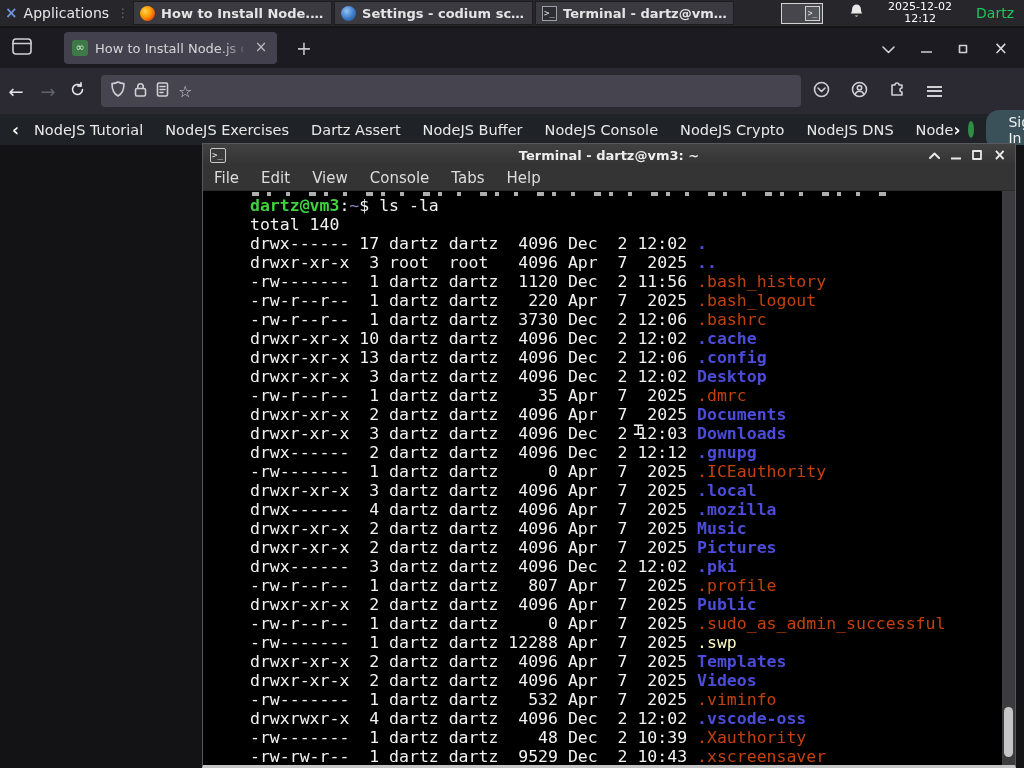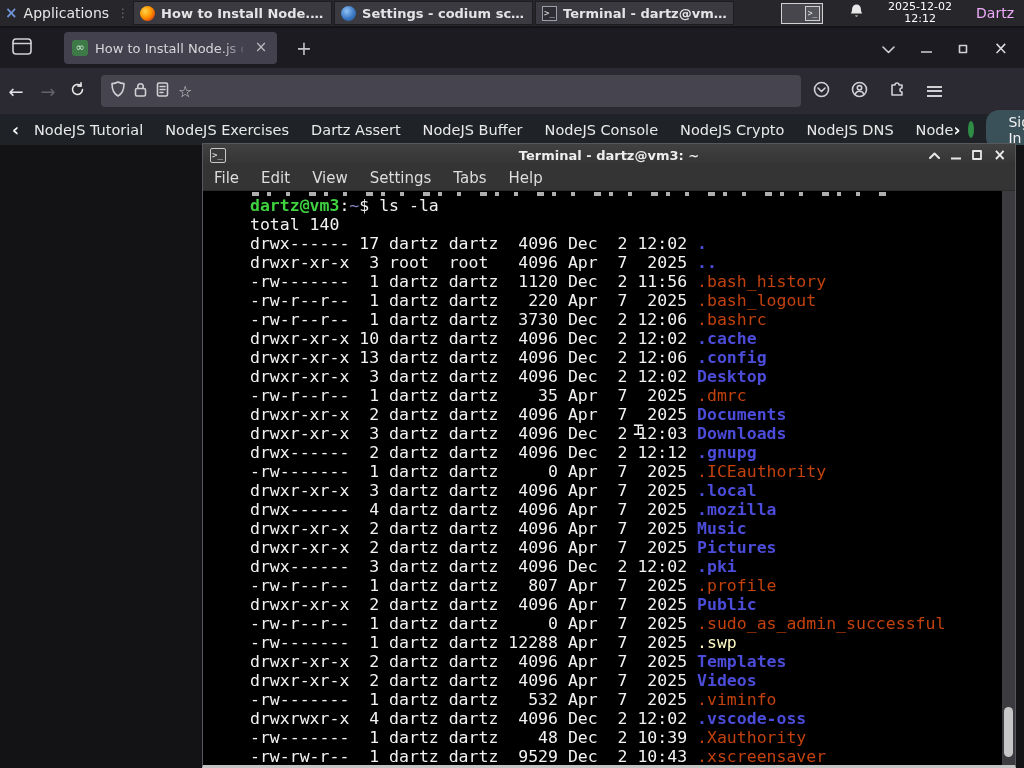--- a/index.html
+++ b/index.html
@@ -21,21 +21,21 @@
   .ico-codium { width:15px; height:15px; border-radius:50%; flex:none;
             background:radial-gradient(circle at 38% 34%, #8fc2f5 0%, #3b77c4 55%, #27598f 90%); }
   .ico-term-s { width:15px; height:15px; flex:none; background:#2d2d33; border:1px solid #9aa0a6;
             color:#dfe3e6; font-family:"DejaVu Sans Mono",monospace; font-size:9px; line-height:12px; text-align:left; padding-left:1px; }
   .pager { margin-left:46px; align-self:center; width:42px; height:21px; border:1px solid #d2d2d2;
            background:#46464c; position:relative; }
   .pager .mini { position:absolute; right:2px; top:2px; width:15px; height:15px; border:1px solid #cfcfcf;
            background:#55555c; color:#e8e8e8; font-family:"DejaVu Sans Mono",monospace; font-size:8px; line-height:13px; text-align:center; }
   .panel-right { margin-left:auto; display:flex; align-items:center; gap:24px; padding-right:10px; }
   .clock { text-align:center; color:#ffffff; font-size:11px; line-height:12px; }
-  .panel-user { color:#f0abfc; font-size:14px; }
+  .panel-user { color:#22c55e; font-size:14px; }
 
   
   .ff-tabbar { position:absolute; top:28px; left:0; width:1024px; height:40px; background:#1c1b22;
                display:flex; align-items:center; }
   .ffview { margin:0 10px 0 12px; }
   .ff-tab { width:213px; height:32px; background:#42414d; border-radius:4px; margin-left:22px;
             display:flex; align-items:center; padding:0 6px 0 8px; position:relative; }
   .favicon-gfg { width:16px; height:16px; border-radius:3px; background:#3e7a47; color:#cfe8cf;
             font-size:11px; line-height:15px; text-align:center; flex:none; }
   .ff-tab .t-title { color:#d6d6da; font-size:13px; margin-left:7px; white-space:nowrap; overflow:hidden;
@@ -279,21 +279,21 @@
             <rect x="1" y="1" width="8" height="8"></rect>
           </svg>
       </span>
       <span style="color:#eeeeee;font-size:15px;font-weight:bold;line-height:12px;">×</span>
     </span>
   </div>
   <div class="term-menubar">
     <span class="menu-item">File</span>
     <span class="menu-item">Edit</span>
     <span class="menu-item">View</span>
-    <span class="menu-item">Settings</span>
+    <span class="menu-item">Console</span>
     <span class="menu-item">Tabs</span>
     <span class="menu-item">Help</span>
   </div>
   <div class="term-body">
     <div class="term-pre"><div class="sliver"></div><div><span class="t-green">dartz@vm3</span><span>:</span><span class="t-path">~</span><span>$ ls -la</span></div><div><span>total 140</span></div><div><span>drwx------ 17 dartz dartz  4096 Dec  2 12:02 </span><span class="t-dir">.</span></div><div><span>drwxr-xr-x  3 root  root   4096 Apr  7  2025 </span><span class="t-dir">..</span></div><div><span>-rw-------  1 dartz dartz  1120 Dec  2 11:56 </span><span class="t-file">.bash_history</span></div><div><span>-rw-r--r--  1 dartz dartz   220 Apr  7  2025 </span><span class="t-file">.bash_logout</span></div><div><span>-rw-r--r--  1 dartz dartz  3730 Dec  2 12:06 </span><span class="t-file">.bashrc</span></div><div><span>drwxr-xr-x 10 dartz dartz  4096 Dec  2 12:02 </span><span class="t-dir">.cache</span></div><div><span>drwxr-xr-x 13 dartz dartz  4096 Dec  2 12:06 </span><span class="t-dir">.config</span></div><div><span>drwxr-xr-x  3 dartz dartz  4096 Dec  2 12:02 </span><span class="t-dir">Desktop</span></div><div><span>-rw-r--r--  1 dartz dartz    35 Apr  7  2025 </span><span class="t-file">.dmrc</span></div><div><span>drwxr-xr-x  2 dartz dartz  4096 Apr  7  2025 </span><span class="t-dir">Documents</span></div><div><span>drwxr-xr-x  3 dartz dartz  4096 Dec  2 12:03 </span><span class="t-dir">Downloads</span></div><div><span>drwx------  2 dartz dartz  4096 Dec  2 12:12 </span><span class="t-dir">.gnupg</span></div><div><span>-rw-------  1 dartz dartz     0 Apr  7  2025 </span><span class="t-file">.ICEauthority</span></div><div><span>drwxr-xr-x  3 dartz dartz  4096 Apr  7  2025 </span><span class="t-dir">.local</span></div><div><span>drwx------  4 dartz dartz  4096 Apr  7  2025 </span><span class="t-dir">.mozilla</span></div><div><span>drwxr-xr-x  2 dartz dartz  4096 Apr  7  2025 </span><span class="t-dir">Music</span></div><div><span>drwxr-xr-x  2 dartz dartz  4096 Apr  7  2025 </span><span class="t-dir">Pictures</span></div><div><span>drwx------  3 dartz dartz  4096 Dec  2 12:02 </span><span class="t-dir">.pki</span></div><div><span>-rw-r--r--  1 dartz dartz   807 Apr  7  2025 </span><span class="t-file">.profile</span></div><div><span>drwxr-xr-x  2 dartz dartz  4096 Apr  7  2025 </span><span class="t-dir">Public</span></div><div><span>-rw-r--r--  1 dartz dartz     0 Apr  7  2025 </span><span class="t-file">.sudo_as_admin_successful</span></div><div><span>-rw-------  1 dartz dartz 12288 Apr  7  2025 </span><span class="t-dim">.swp</span></div><div><span>drwxr-xr-x  2 dartz dartz  4096 Apr  7  2025 </span><span class="t-dir">Templates</span></div><div><span>drwxr-xr-x  2 dartz dartz  4096 Apr  7  2025 </span><span class="t-dir">Videos</span></div><div><span>-rw-------  1 dartz dartz   532 Apr  7  2025 </span><span class="t-file">.viminfo</span></div><div><span>drwxrwxr-x  4 dartz dartz  4096 Dec  2 12:02 </span><span class="t-dir">.vscode-oss</span></div><div><span>-rw-------  1 dartz dartz    48 Dec  2 10:39 </span><span class="t-file">.Xauthority</span></div><div><span>-rw-rw-r--  1 dartz dartz  9529 Dec  2 10:43 </span><span class="t-file">.xscreensaver</span></div></div>
     <div class="term-scroll">
       <div class="term-thumb"></div>
     </div>
   </div>
 </div>

